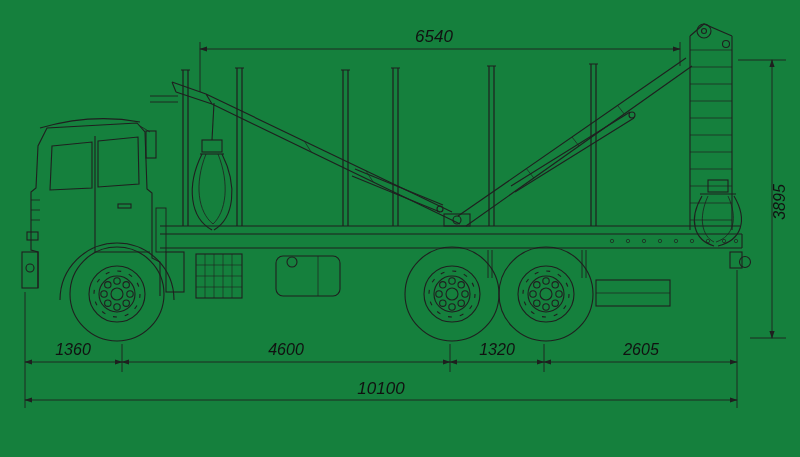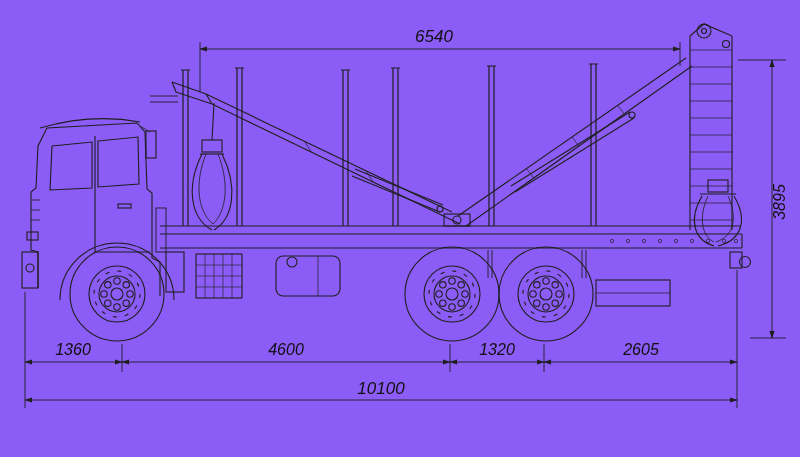--- a/index.html
+++ b/index.html
@@ -1,19 +1,19 @@
 <!DOCTYPE html>
 <html><head>
 <meta charset="utf-8">
 <style>
   html,body{margin:0;padding:0;background:#ffffff;}
   .canvas{
     position:relative;
     width:800px;height:457px;
-    background:#8b5cf6;
+    background:#15803d;
     overflow:hidden;
     font-family:"Liberation Sans",sans-serif;
   }
   svg{position:absolute;left:0;top:0;}
   .dim-text{
     font-family:"Liberation Sans",sans-serif;
     font-style:italic;
     fill:#111111;
   }
   .t17{font-size:17px;}

